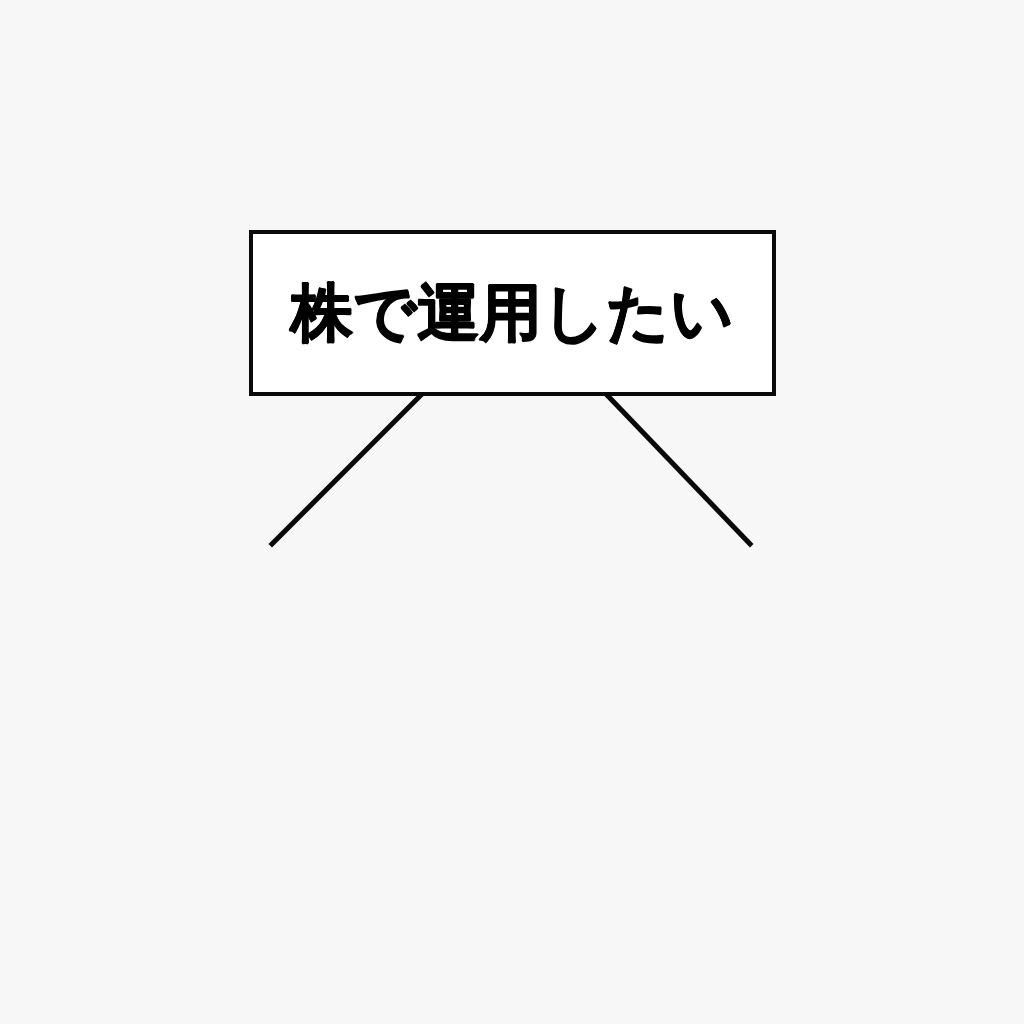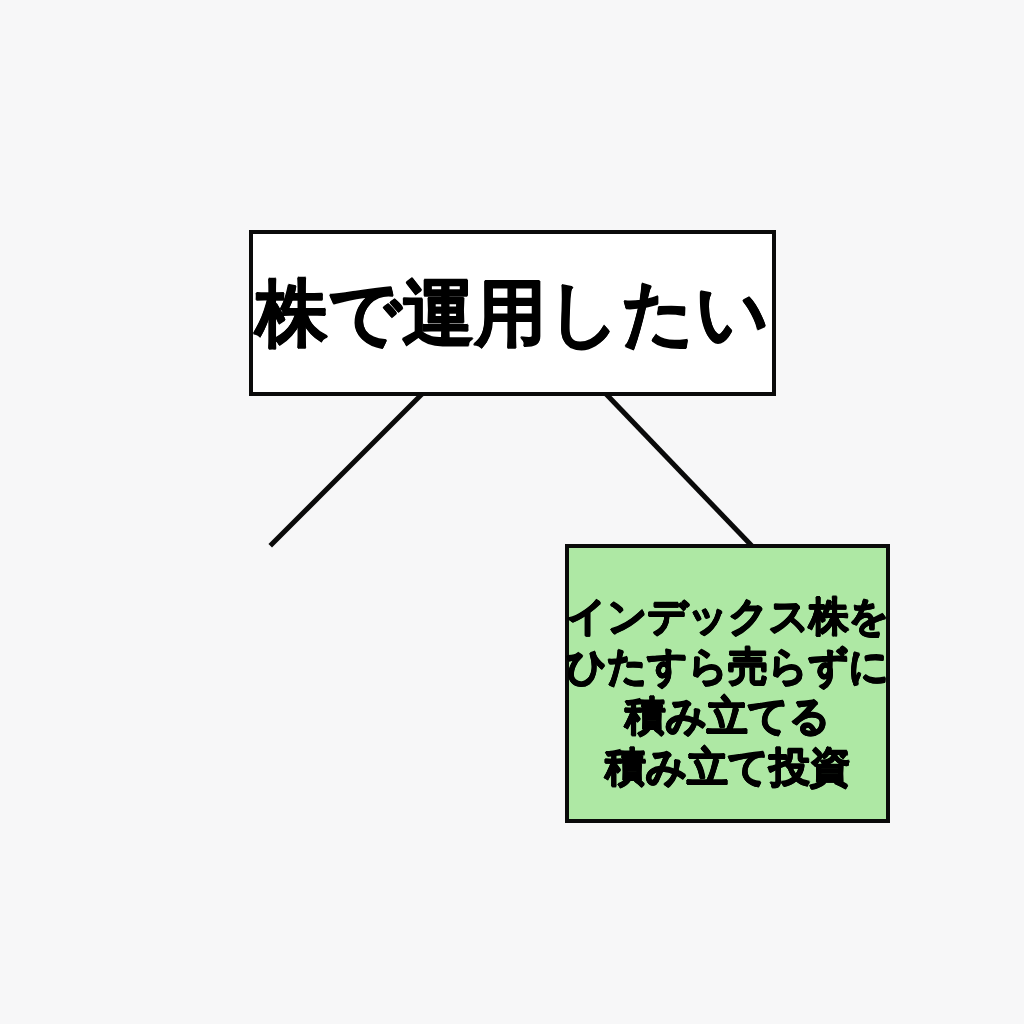--- a/index.html
+++ b/index.html
@@ -48,21 +48,21 @@
   
   #node-root {
     left: 249px;
     top: 230px;
     width: 527px;
     height: 166px;
     background: #ffffff;
     justify-content: center;
   }
   #node-root .node-line {
-    font-size: 72px;
+    font-size: 62px;
     line-height: 1.0;
     letter-spacing: 0.5px;
     white-space: nowrap;
     text-shadow:
        0.6px 0 0 #000, -0.6px 0 0 #000,
        0 0.6px 0 #000, 0 -0.6px 0 #000;
   }
 
   
   #node-trade {
@@ -109,20 +109,14 @@
   <svg id="connectors" viewBox="0 0 1024 1024" width="1024" height="1024" aria-hidden="true">
     <line x1="420" y1="396" x2="272" y2="544" stroke="#0a0a0a" stroke-width="5" stroke-linecap="square"></line>
     <line x1="608" y1="396" x2="750" y2="544" stroke="#0a0a0a" stroke-width="5" stroke-linecap="square"></line>
   </svg>
 
   <div class="node" id="node-root" style="background: rgb(255, 255, 255); border-color: rgb(10, 10, 10);">
     <div class="node-line">株で運用したい</div>
   </div>
 
 
-  <div class="node" id="node-index" style="background: rgb(174, 232, 164); border-color: rgb(10, 10, 10);">
-    <div class="child-line">インデックス株を</div>
-    <div class="child-line">ひたすら売らずに</div>
-    <div class="child-line short">積み立てる</div>
-    <div class="child-line short">積み立て投資</div>
-  </div>
 
 </div>
 
 </body></html>

